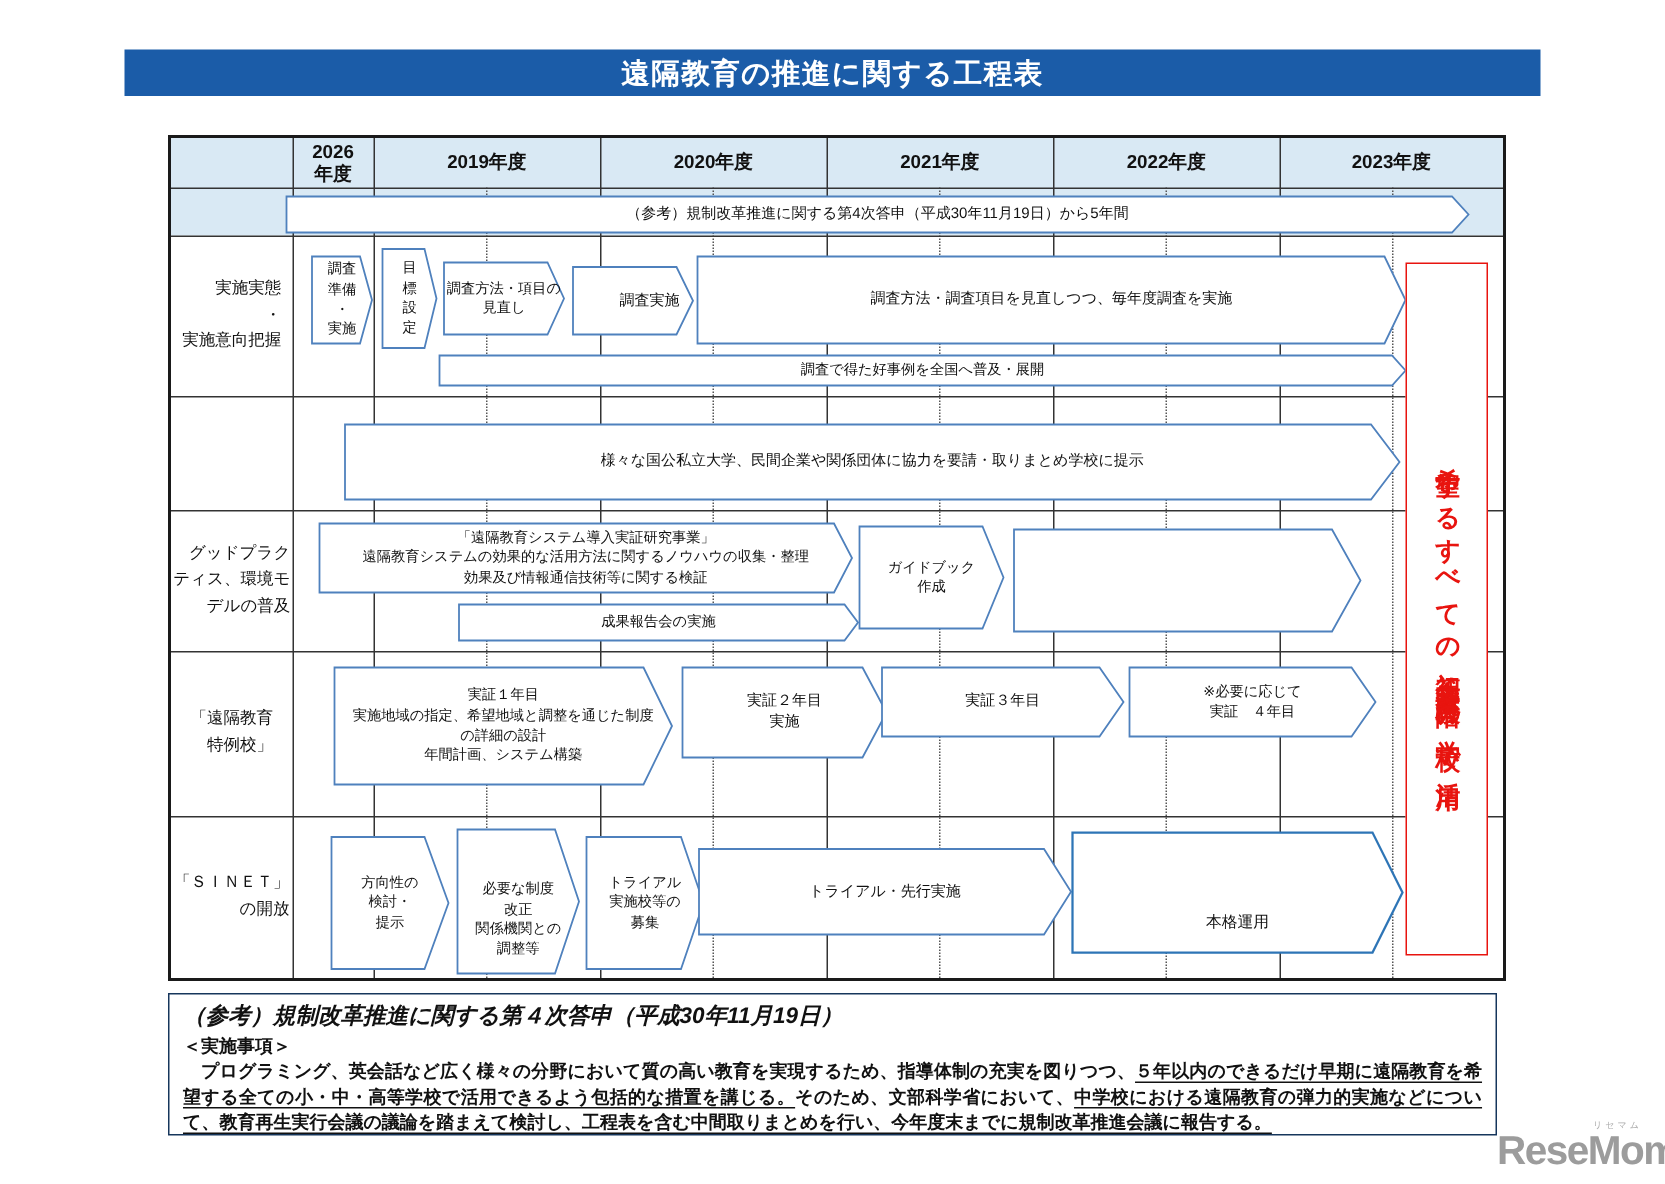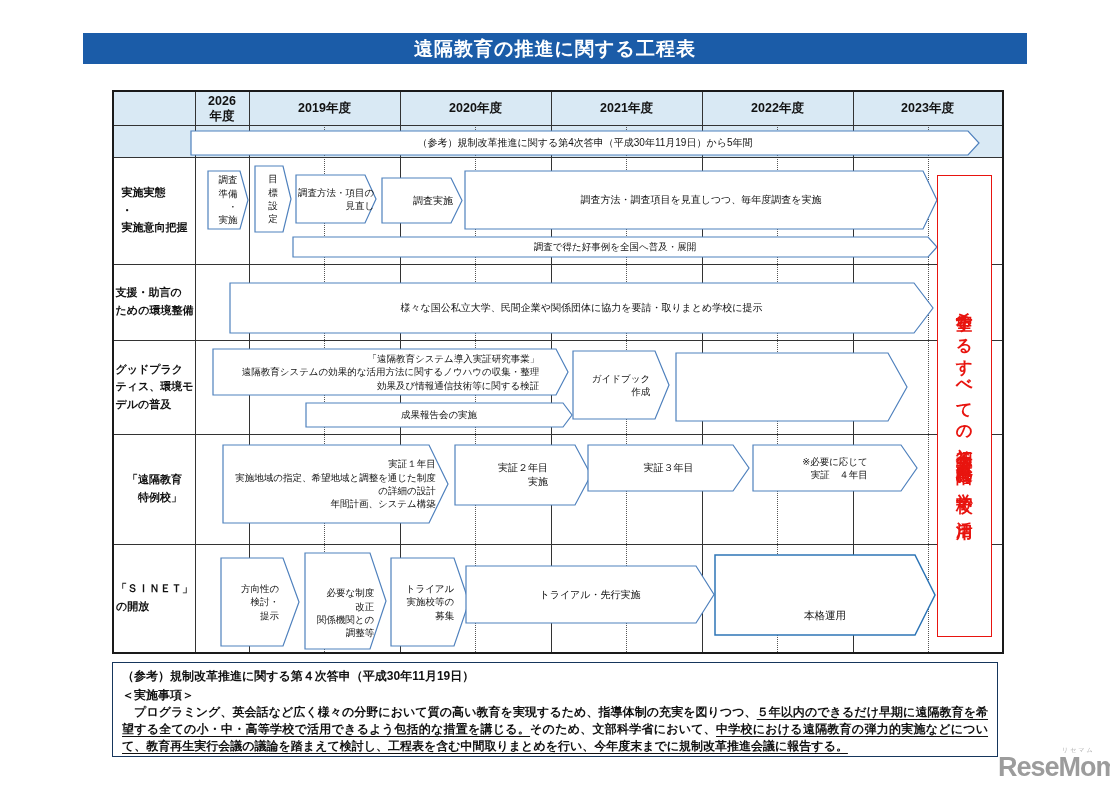--- a/index.html
+++ b/index.html
@@ -14,41 +14,41 @@
   
   #table{position:absolute;left:112px;top:90px;width:888px;height:560px;
     border:2px solid #1a1a1a;box-sizing:content-box;}
   #headstrip{position:absolute;left:0;top:0;width:888px;height:65px;background:var(--header_bg);}
   .ycell{position:absolute;top:0;height:33px;display:flex;align-items:center;justify-content:center;
     font-size:12.5px;font-weight:bold;color:#111;text-align:center;white-space:pre-line;line-height:1.15;}
   .vline{position:absolute;top:0;bottom:0;width:0;border-left:1px solid #333;}
   .vdot{position:absolute;top:33px;bottom:0;width:0;border-left:1px dotted #555;}
   .hline{position:absolute;left:0;right:0;height:0;border-top:1px solid #333;}
   .rowlabel{position:absolute;left:0;width:81px;display:flex;align-items:center;justify-content:center;
-    font-size:11px;font-weight:bold;color:#111;text-align:left;white-space:pre-line;line-height:1.6;}
+    font-size:11px;font-weight:normal;color:#111;text-align:right;white-space:pre-line;line-height:1.6;}
 
   
   .arrow{position:absolute;display:flex;align-items:center;justify-content:center;
     text-align:center;white-space:pre-line;color:#111;z-index:2;}
   .arrow svg{position:absolute;left:0;top:0;z-index:0;}
-  .arrow .t{position:relative;z-index:1;line-height:1.4;text-align:right;}
+  .arrow .t{position:relative;z-index:1;line-height:1.4;}
   .f9 .t{font-size:9.5px;}
   .f10 .t{font-size:10px;}
   .f11 .t{font-size:10.5px;margin-top:40px;}
 
   
   #goal{position:absolute;left:823px;top:83px;width:53px;height:460px;background:#fff;
     border:1.6px solid var(--accent_red);z-index:3;display:flex;align-items:center;justify-content:center;}
   #goal .t{writing-mode:vertical-rl;text-orientation:upright;color:var(--accent_red);
     font-size:16.5px;font-weight:bold;letter-spacing:3px;line-height:1;}
 
   
   #refbox{position:absolute;left:112px;top:662px;width:886px;height:95px;border:1.6px solid #16365c;
     box-sizing:border-box;padding:5px 9px 4px 9px;color:#111;}
-  #refbox .h{font-size:12px;font-weight:bold;}
+  #refbox .h{font-size:15px;font-weight:bold;font-style:italic;}
   #refbox .sh{font-size:12px;font-weight:bold;margin-top:2px;}
   #refbox .p{font-size:12px;font-weight:bold;line-height:1.42;text-align:justify;}
   #refbox .u{text-decoration:underline;text-underline-offset:2.5px;}
 
   
   #logo{position:absolute;left:998px;top:743px;width:110px;height:44px;}
   #logo .main{position:absolute;left:0;top:9px;font-size:27px;font-weight:bold;color:#9c9c9c;letter-spacing:-1px;}
   #logo .ruby{position:absolute;left:64px;top:3px;font-size:6px;color:#adadad;letter-spacing:2px;}
 </style>
 </head>
@@ -85,22 +85,20 @@
       <div class="hline" style="top:65px"></div>
       <div class="hline" style="top:172px"></div>
       <div class="hline" style="top:248px"></div>
       <div class="hline" style="top:342px"></div>
       <div class="hline" style="top:452px"></div>
     </div>
 
     <div class="rowlabel" style="top:65px;height:107px">実施実態
 ・
 実施意向把握</div>
-    <div class="rowlabel" style="top:172px;height:76px">支援・助言の
-ための環境整備</div>
     <div class="rowlabel" style="top:248px;height:94px">グッドプラク
 ティス、環境モ
 デルの普及</div>
     <div class="rowlabel" style="top:342px;height:110px">「遠隔教育
 　特例校」</div>
     <div class="rowlabel" style="top:452px;height:108px">「ＳＩＮＥＴ」
 の開放</div>
 
     <div class="arrow f10" style="left:76px;top:38px;width:790px;height:26px"><svg width="790" height="26">
           <polygon points="1,1 778,1 789,13 778,25 1,25" fill="#ffffff" stroke="#4f81bd" stroke-width="1.2" stroke-linejoin="miter"></polygon>

